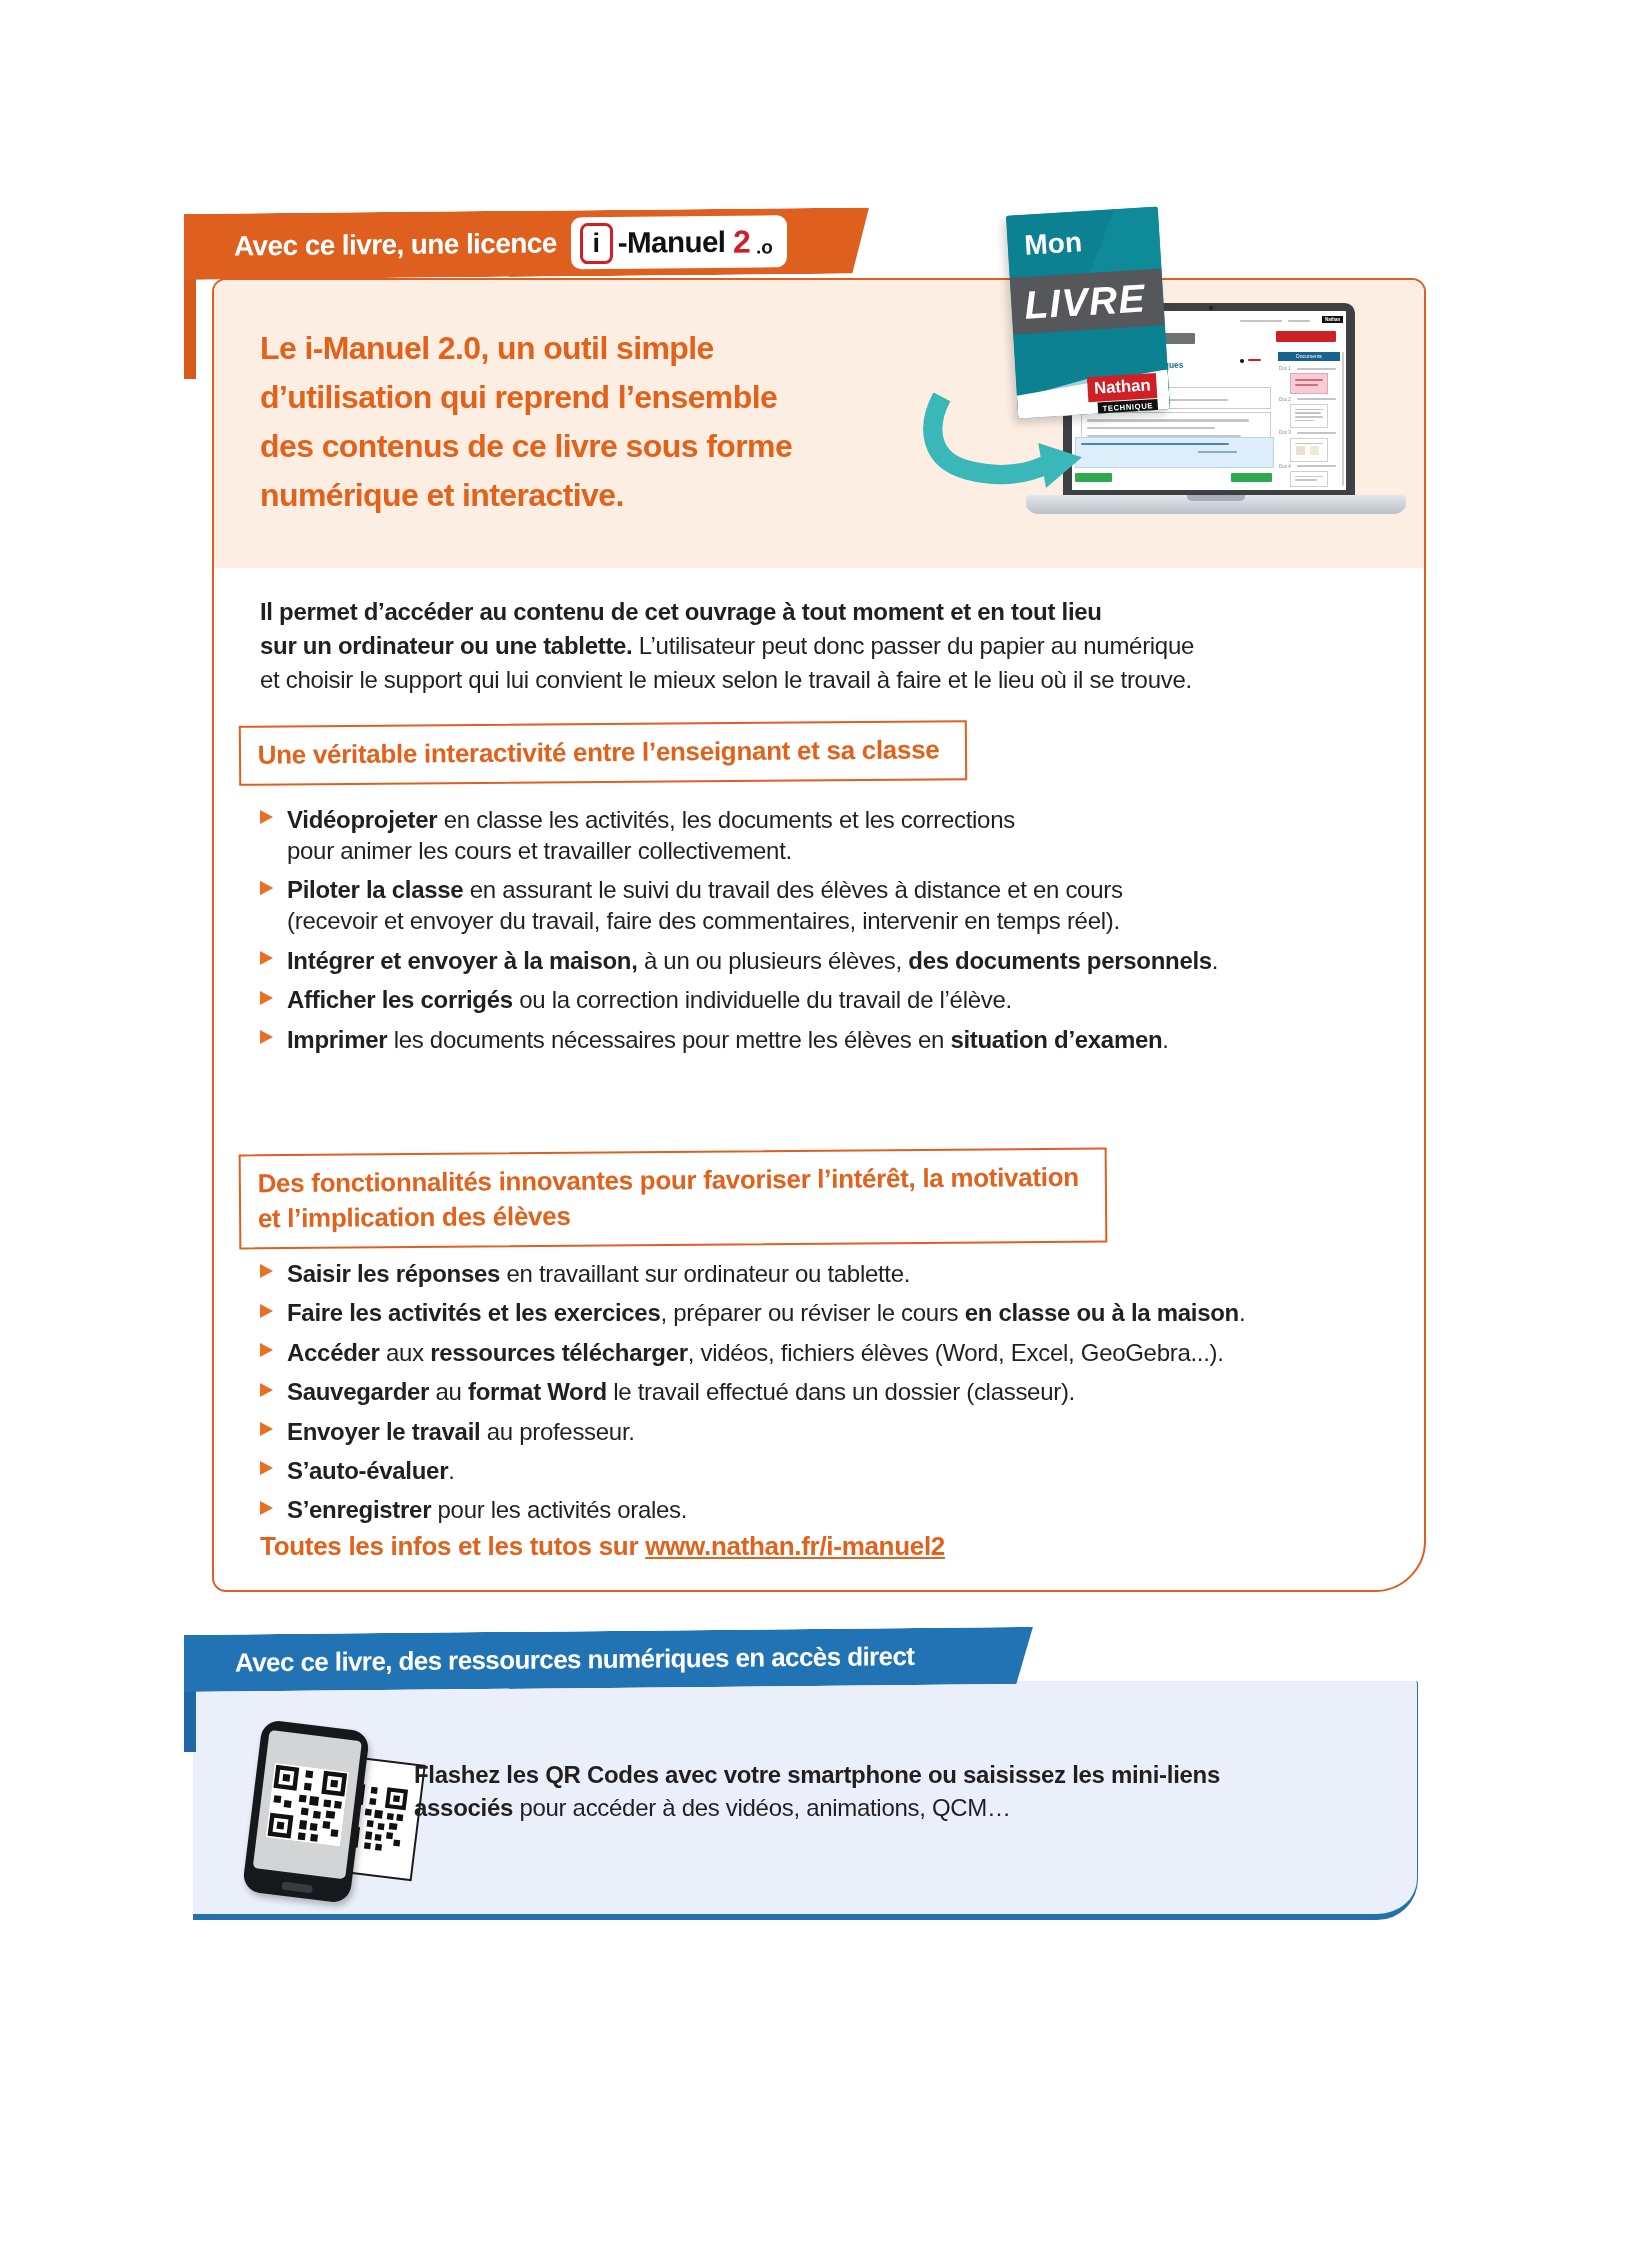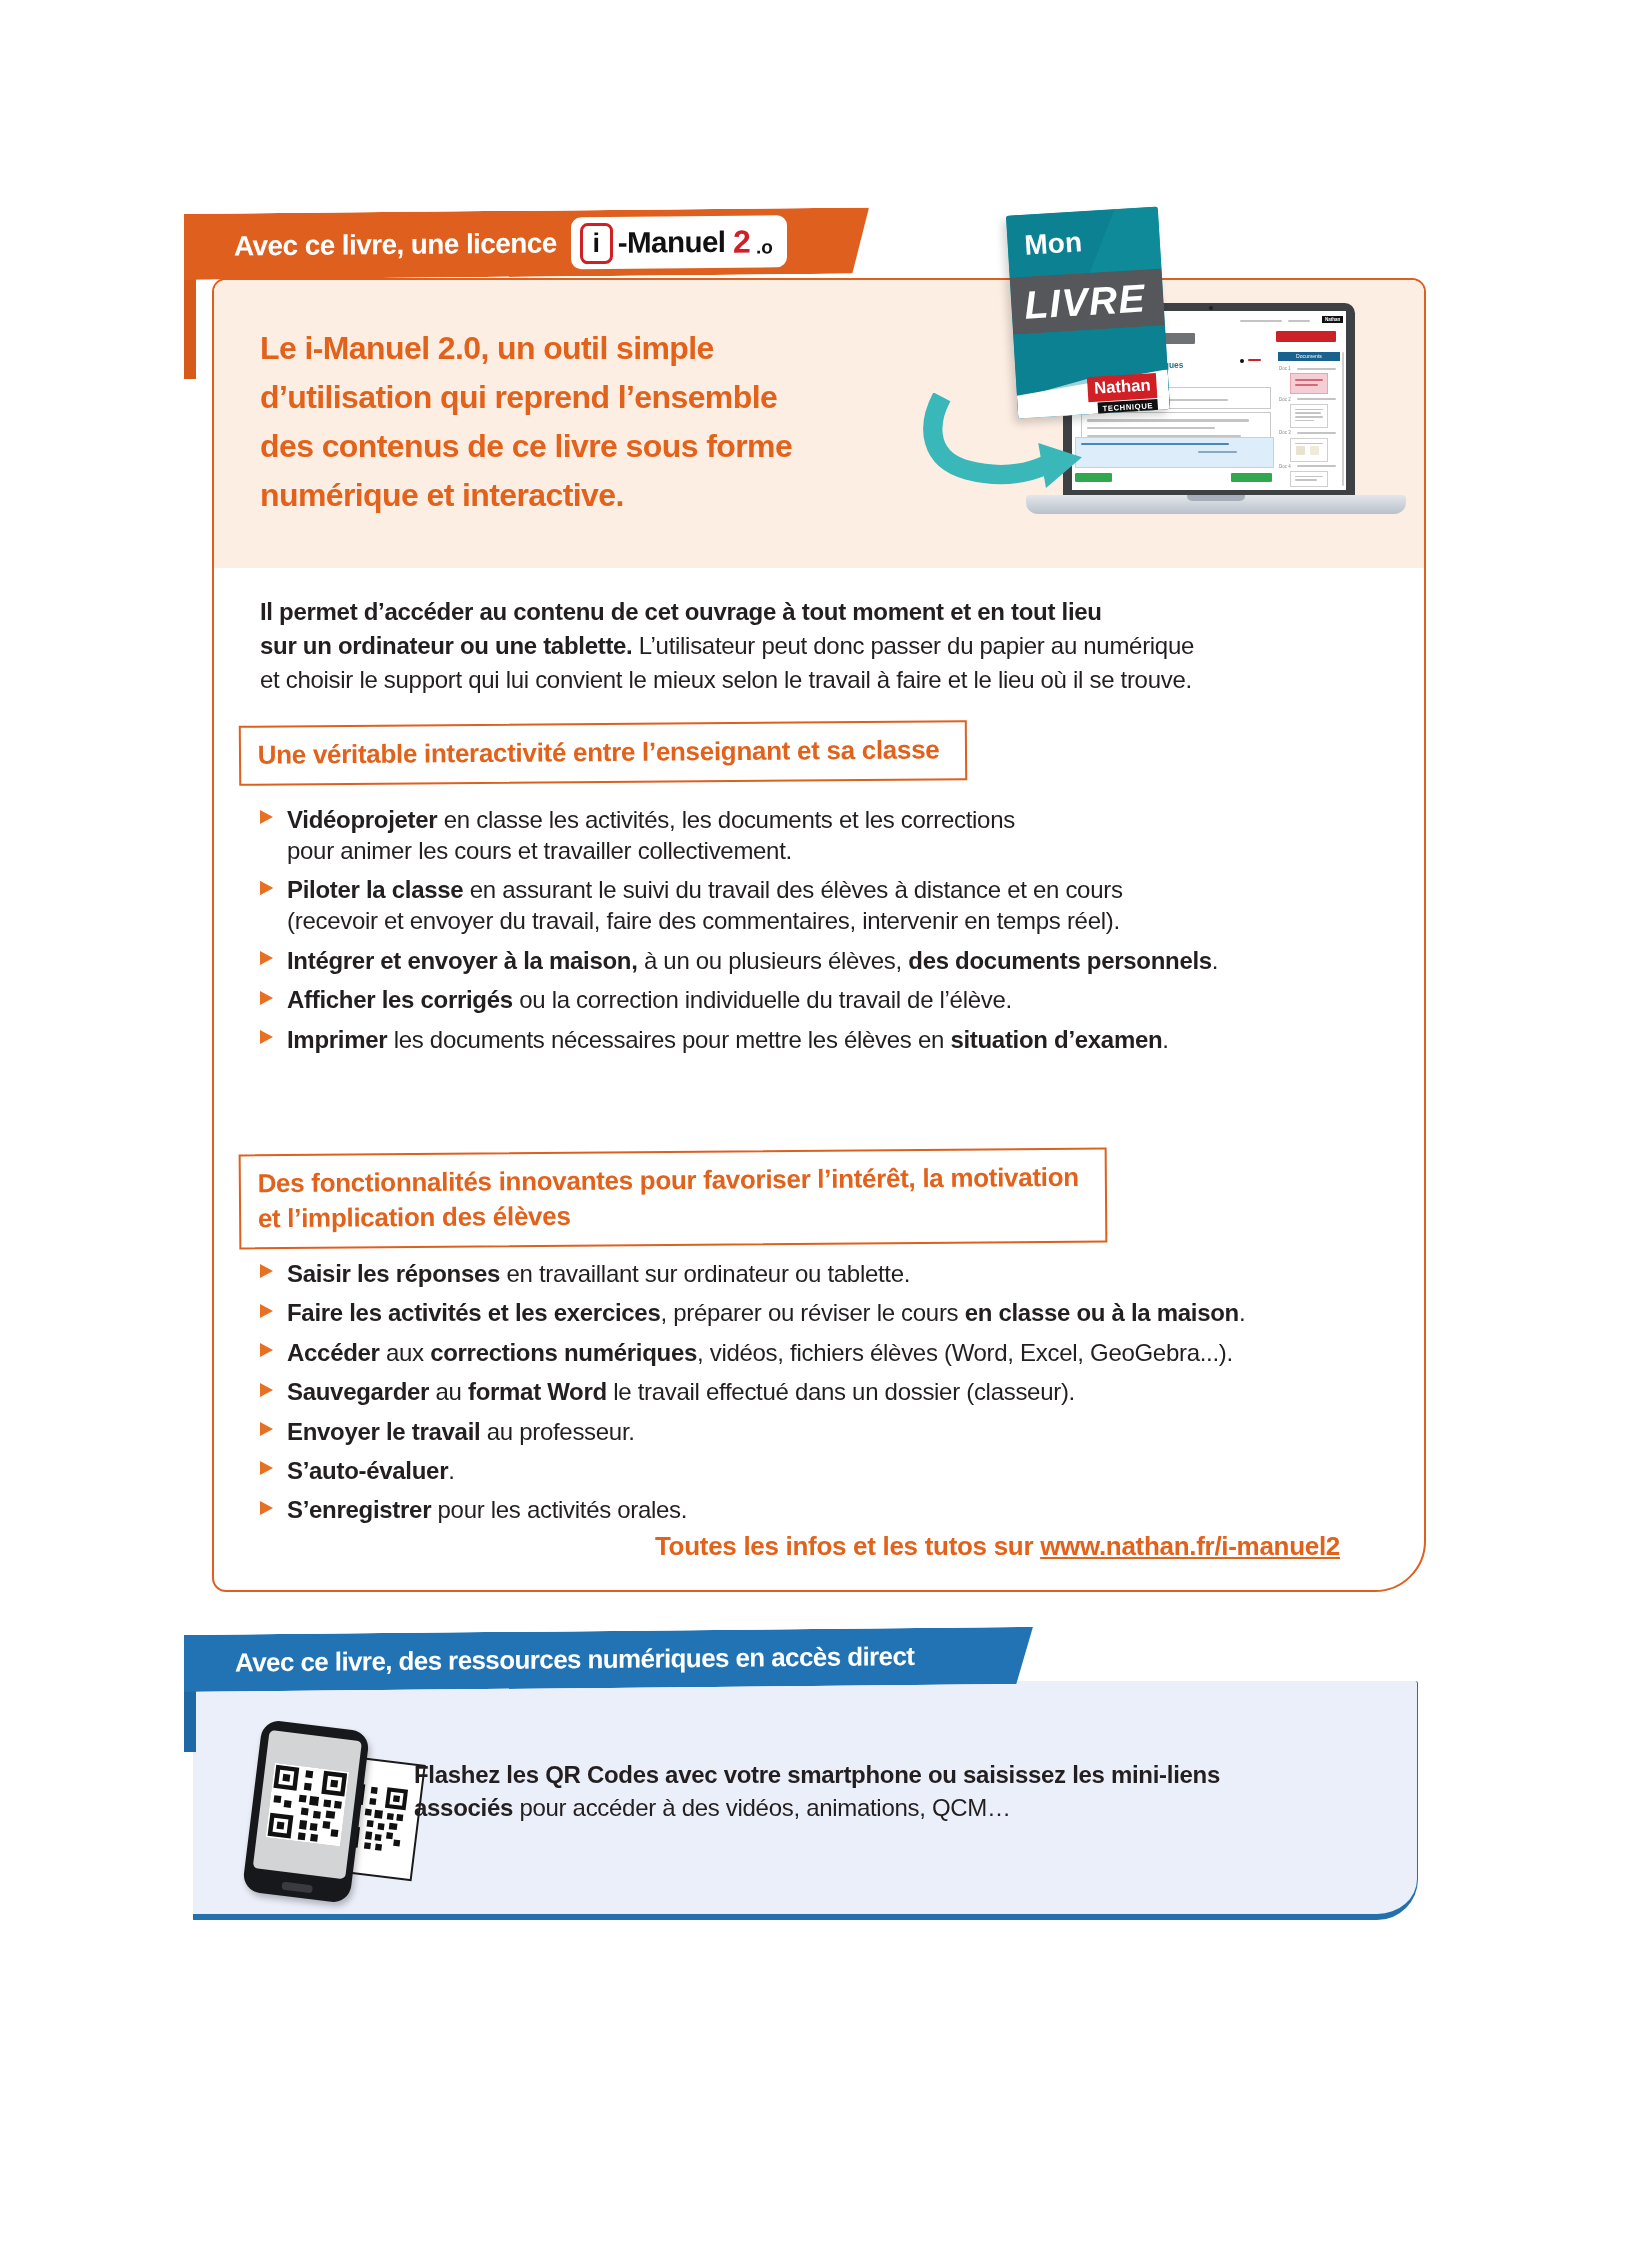--- a/index.html
+++ b/index.html
@@ -68,21 +68,21 @@
   .bl1{left:260px;top:804px;}
   .bl2{left:260px;top:1258px;}
   .bullet{position:relative;padding-left:27px;margin-bottom:8.4px;
     font-size:24px;line-height:31px;letter-spacing:-0.3px;}
   .tri{position:absolute;left:0;top:6.4px;width:0;height:0;
     border-left:13.5px solid #e87022;border-top:7.7px solid transparent;border-bottom:7.7px solid transparent;}
   .bullet-text{white-space:pre-line;}
 
   
   .footer-line{
-    left:245px;top:1531px;width:1095px;text-align:right;z-index:3;
+    left:260px;top:1531px;width:1095px;z-index:3;
     color:#e2621c;font-weight:bold;font-size:26px;letter-spacing:-0.3px;
   }
   .footer-line a{color:#e2621c;text-decoration:underline;}
 
   
   .book{
     left:1012px;top:211px;width:152px;height:203px;z-index:8;
     transform:rotate(-3.5deg);border-radius:2.6px;overflow:hidden;
     box-shadow:-3.9px 5.1px 9px rgba(0,0,0,0.18);background:#0b8191;
   }
@@ -322,21 +322,21 @@
     <div class="bullet"><span class="tri"></span><span class="bullet-text"><span class="seg b">Intégrer et envoyer à la maison,</span><span class="seg"> à un ou plusieurs élèves, </span><span class="seg b">des documents personnels</span><span class="seg">.</span></span></div>
     <div class="bullet"><span class="tri"></span><span class="bullet-text"><span class="seg b">Afficher les corrigés</span><span class="seg"> ou la correction individuelle du travail de l’élève.</span></span></div>
     <div class="bullet"><span class="tri"></span><span class="bullet-text"><span class="seg b">Imprimer</span><span class="seg"> les documents nécessaires pour mettre les élèves en </span><span class="seg b">situation d’examen</span><span class="seg">.</span></span></div>
   </div>
 
 <div class="abs section-header sh2">Des fonctionnalités innovantes pour favoriser l’intérêt, la motivation
 et l’implication des élèves</div>
 <div class="abs bullets bl2">
     <div class="bullet"><span class="tri"></span><span class="bullet-text"><span class="seg b">Saisir les réponses</span><span class="seg"> en travaillant sur ordinateur ou tablette.</span></span></div>
     <div class="bullet"><span class="tri"></span><span class="bullet-text"><span class="seg b">Faire les activités et les exercices</span><span class="seg">, préparer ou réviser le cours </span><span class="seg b">en classe ou à la maison</span><span class="seg">.</span></span></div>
-    <div class="bullet"><span class="tri"></span><span class="bullet-text"><span class="seg b">Accéder</span><span class="seg"> aux </span><span class="seg b">corrections numériques</span><span class="seg">, vidéos, fichiers élèves (Word, Excel, GeoGebra...).</span></span></div>
+    <div class="bullet"><span class="tri"></span><span class="bullet-text"><span class="seg b">Accéder</span><span class="seg"> aux </span><span class="seg b">ressources télécharger</span><span class="seg">, vidéos, fichiers élèves (Word, Excel, GeoGebra...).</span></span></div>
     <div class="bullet"><span class="tri"></span><span class="bullet-text"><span class="seg b">Sauvegarder</span><span class="seg"> au </span><span class="seg b">format Word</span><span class="seg"> le travail effectué dans un dossier (classeur).</span></span></div>
     <div class="bullet"><span class="tri"></span><span class="bullet-text"><span class="seg b">Envoyer le travail</span><span class="seg"> au professeur.</span></span></div>
     <div class="bullet"><span class="tri"></span><span class="bullet-text"><span class="seg b">S’auto-évaluer</span><span class="seg">.</span></span></div>
     <div class="bullet"><span class="tri"></span><span class="bullet-text"><span class="seg b">S’enregistrer</span><span class="seg"> pour les activités orales.</span></span></div>
   </div>
 
 <div class="abs footer-line">
   <span>Toutes les infos et les tutos sur </span><a href="#">www.nathan.fr/i-manuel2</a>
 </div>
 

